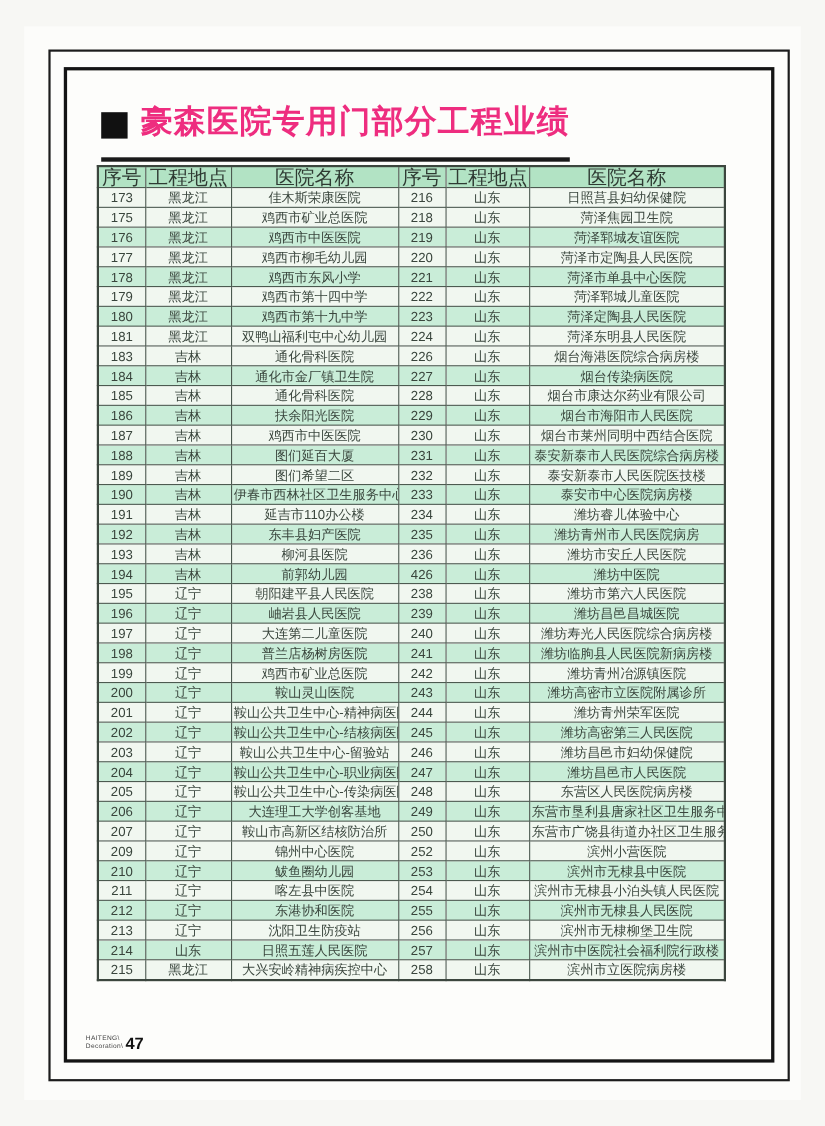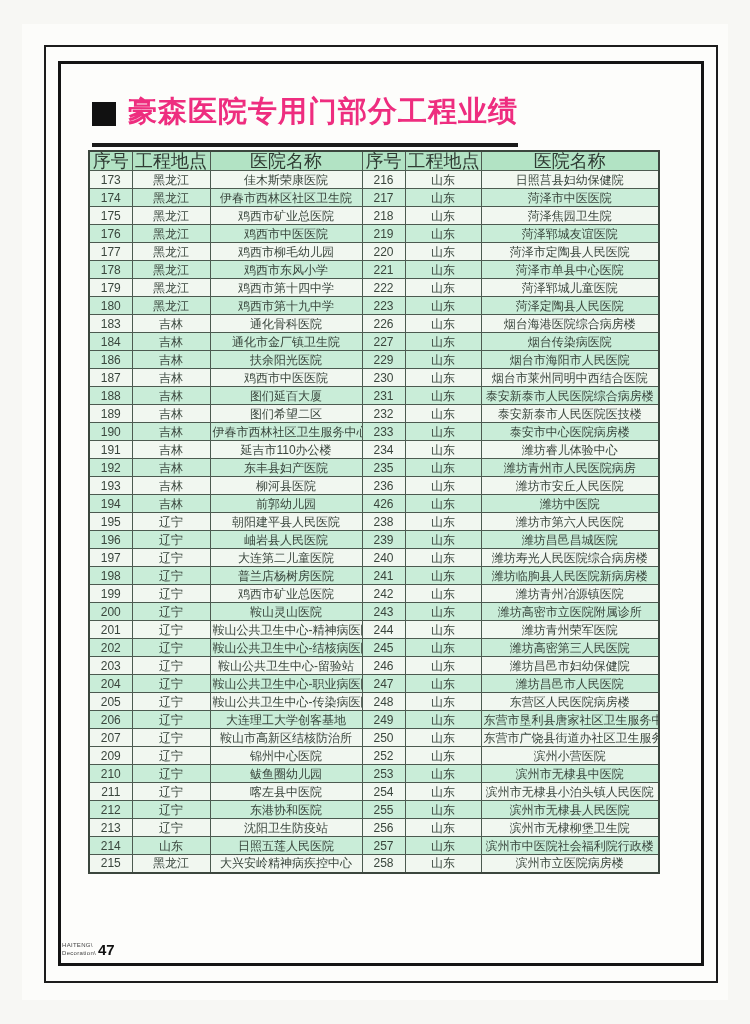--- a/index.html
+++ b/index.html
@@ -82,23 +82,24 @@
   .col-no { width: 43px; }
   .col-loc { width: 78px; }
   .col-name-l { width: 152px; }
   .col-no2 { width: 43px; }
   .col-loc2 { width: 76px; }
   .col-name-r { width: 178px; }
   .footer {
     position: absolute;
     left: 62px; top: 941px;
     display: flex;
-    align-items: center;
+    align-items: flex-start;
     gap: 1px;
     color: #222;
+    padding-left: 16px;
   }
   .footer .brand {
     display: flex;
     flex-direction: column;
     font-size: 6px;
     line-height: 1.3;
     color: #444;
     letter-spacing: 0.3px;
   }
   .footer .pageno {
@@ -141,28 +142,20 @@
   </thead>
   <tbody>
       <tr class="pale">
         <td>173</td>
         <td>黑龙江</td>
         <td>佳木斯荣康医院</td>
         <td>216</td>
         <td>山东</td>
         <td>日照莒县妇幼保健院</td>
       </tr>
-      <tr class="green">
-        <td>174</td>
-        <td>黑龙江</td>
-        <td>伊春市西林区社区卫生院</td>
-        <td>217</td>
-        <td>山东</td>
-        <td>菏泽市中医医院</td>
-      </tr>
       <tr class="pale">
         <td>175</td>
         <td>黑龙江</td>
         <td>鸡西市矿业总医院</td>
         <td>218</td>
         <td>山东</td>
         <td>菏泽焦园卫生院</td>
       </tr>
       <tr class="green">
         <td>176</td>
@@ -198,34 +191,50 @@
       </tr>
       <tr class="green">
         <td>180</td>
         <td>黑龙江</td>
         <td>鸡西市第十九中学</td>
         <td>223</td>
         <td>山东</td>
         <td>菏泽定陶县人民医院</td>
       </tr>
       <tr class="pale">
+        <td>181</td>
+        <td>黑龙江</td>
+        <td>双鸭山福利屯中心幼儿园</td>
+        <td>224</td>
+        <td>山东</td>
+        <td>菏泽东明县人民医院</td>
+      </tr>
+      <tr class="pale">
         <td>183</td>
         <td>吉林</td>
         <td>通化骨科医院</td>
         <td>226</td>
         <td>山东</td>
         <td>烟台海港医院综合病房楼</td>
       </tr>
       <tr class="green">
         <td>184</td>
         <td>吉林</td>
         <td>通化市金厂镇卫生院</td>
         <td>227</td>
         <td>山东</td>
         <td>烟台传染病医院</td>
+      </tr>
+      <tr class="pale">
+        <td>185</td>
+        <td>吉林</td>
+        <td>通化骨科医院</td>
+        <td>228</td>
+        <td>山东</td>
+        <td>烟台市康达尔药业有限公司</td>
       </tr>
       <tr class="green">
         <td>186</td>
         <td>吉林</td>
         <td>扶余阳光医院</td>
         <td>229</td>
         <td>山东</td>
         <td>烟台市海阳市人民医院</td>
       </tr>
       <tr class="pale">

